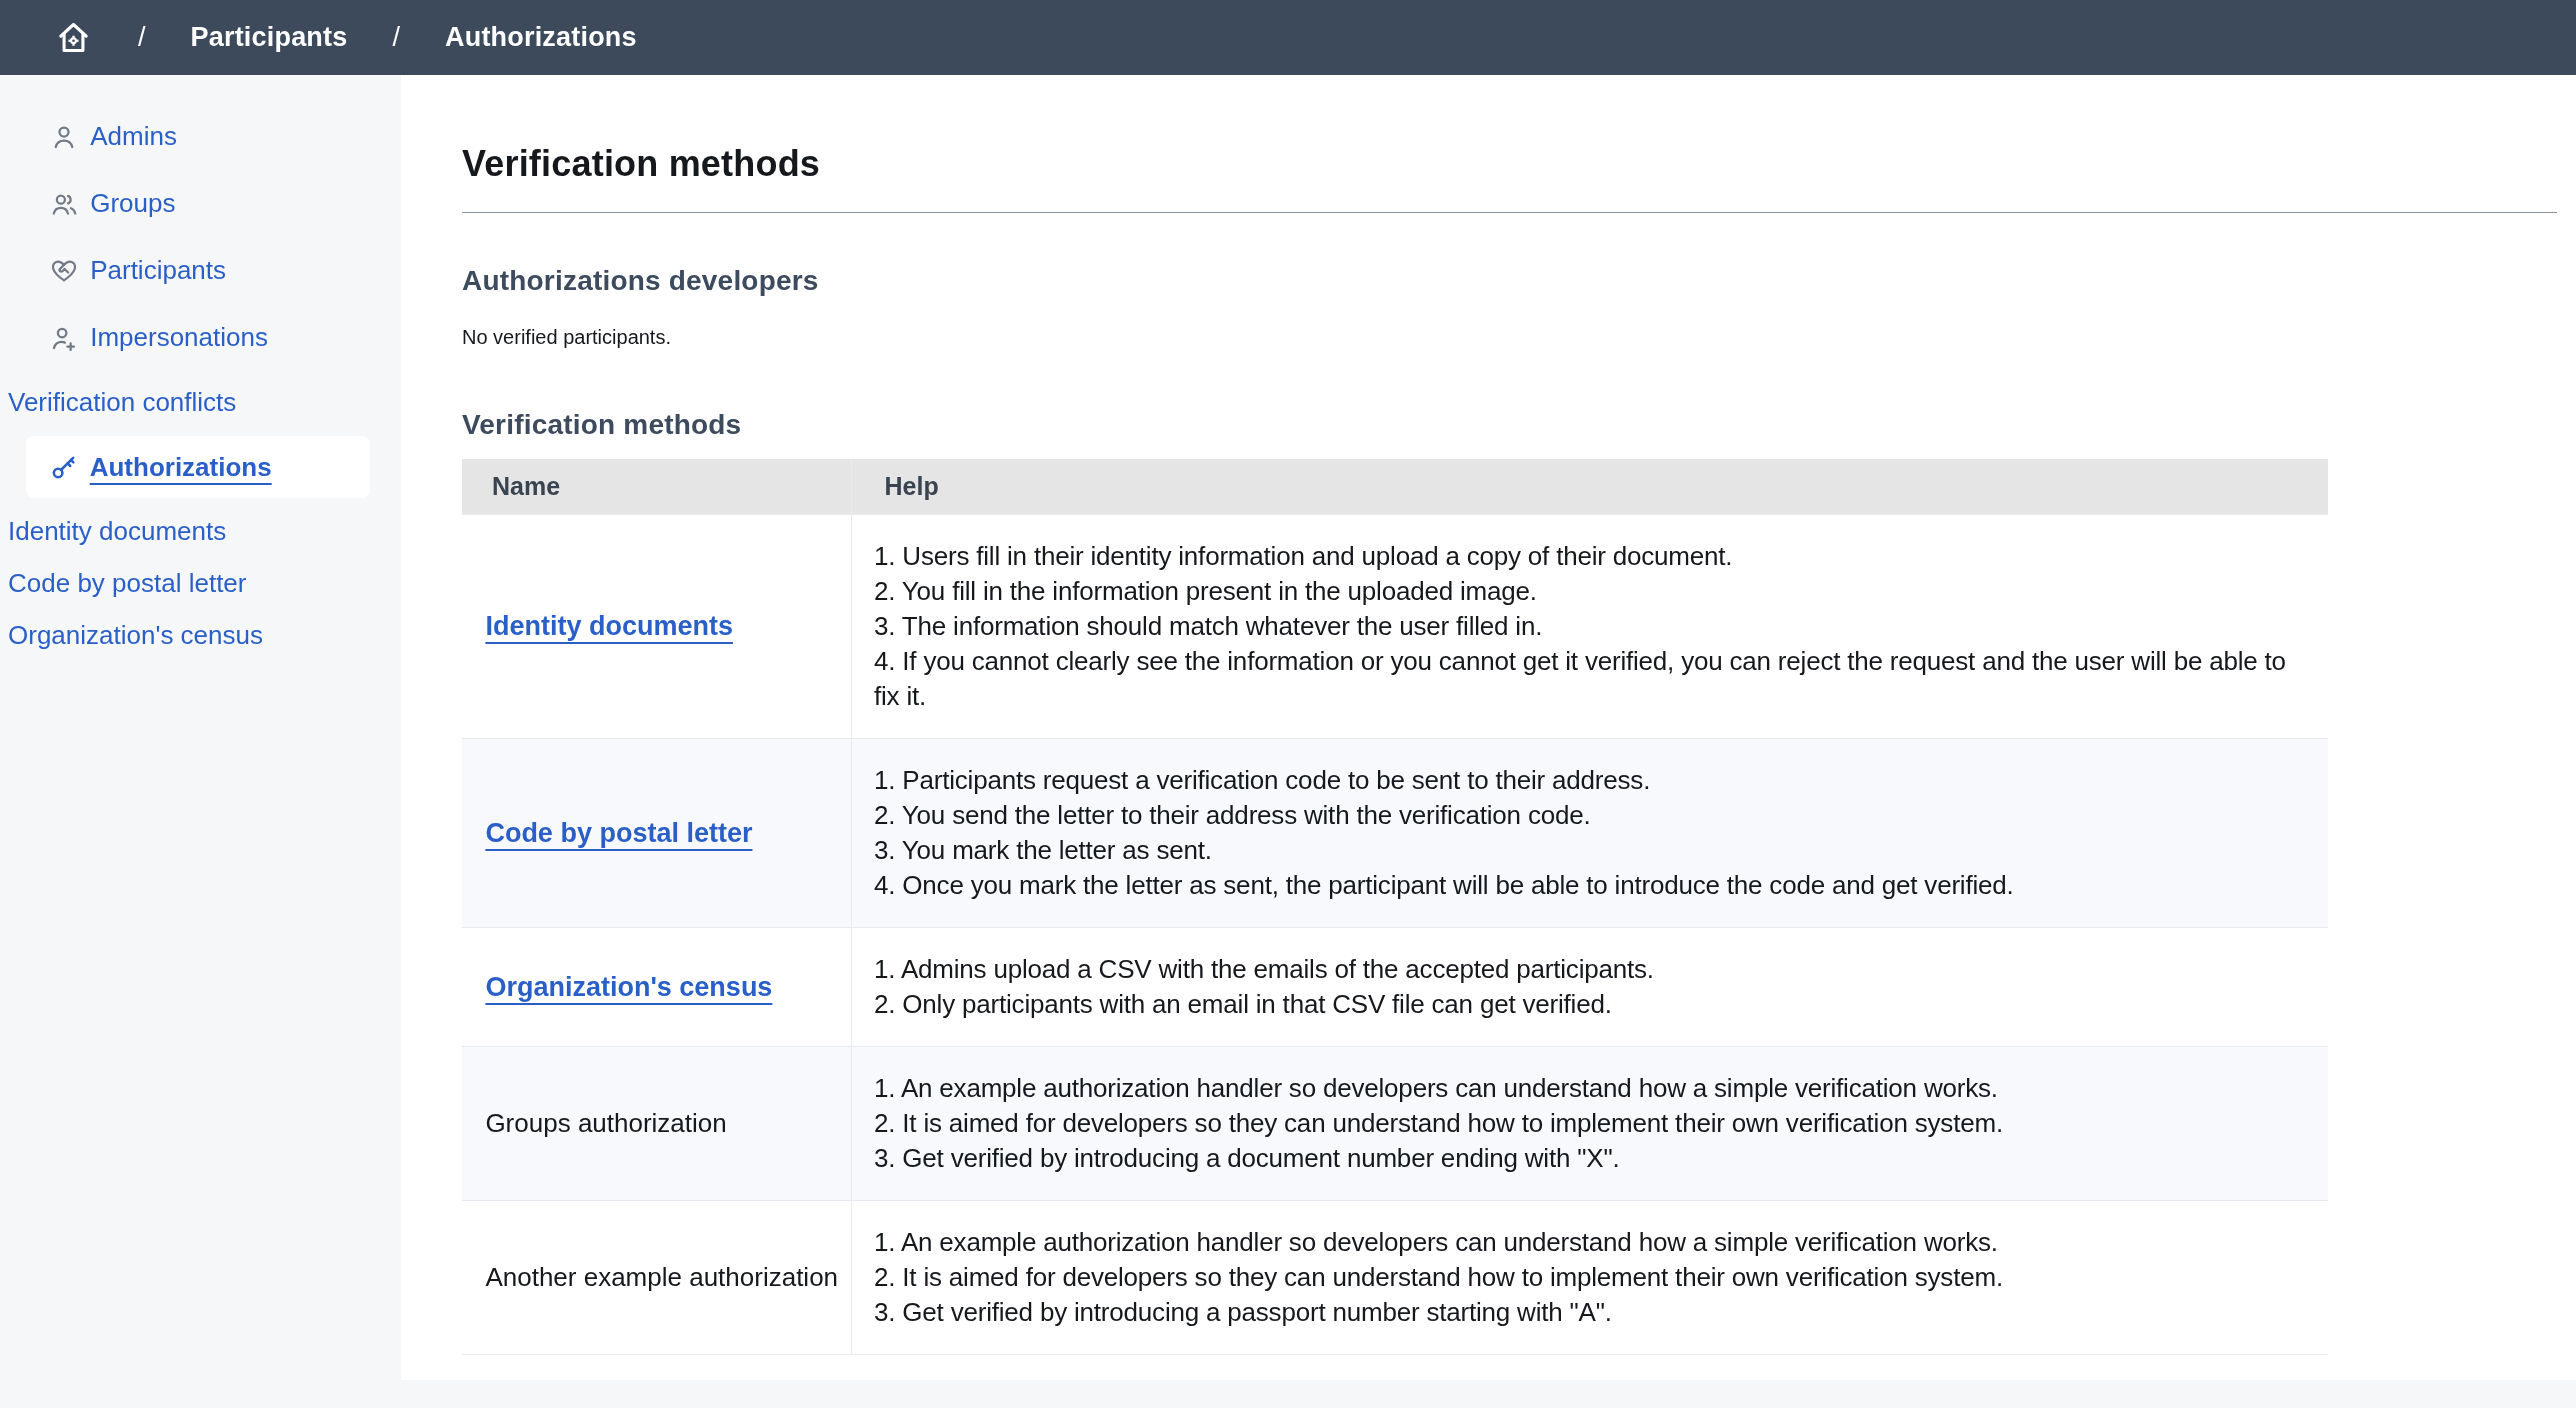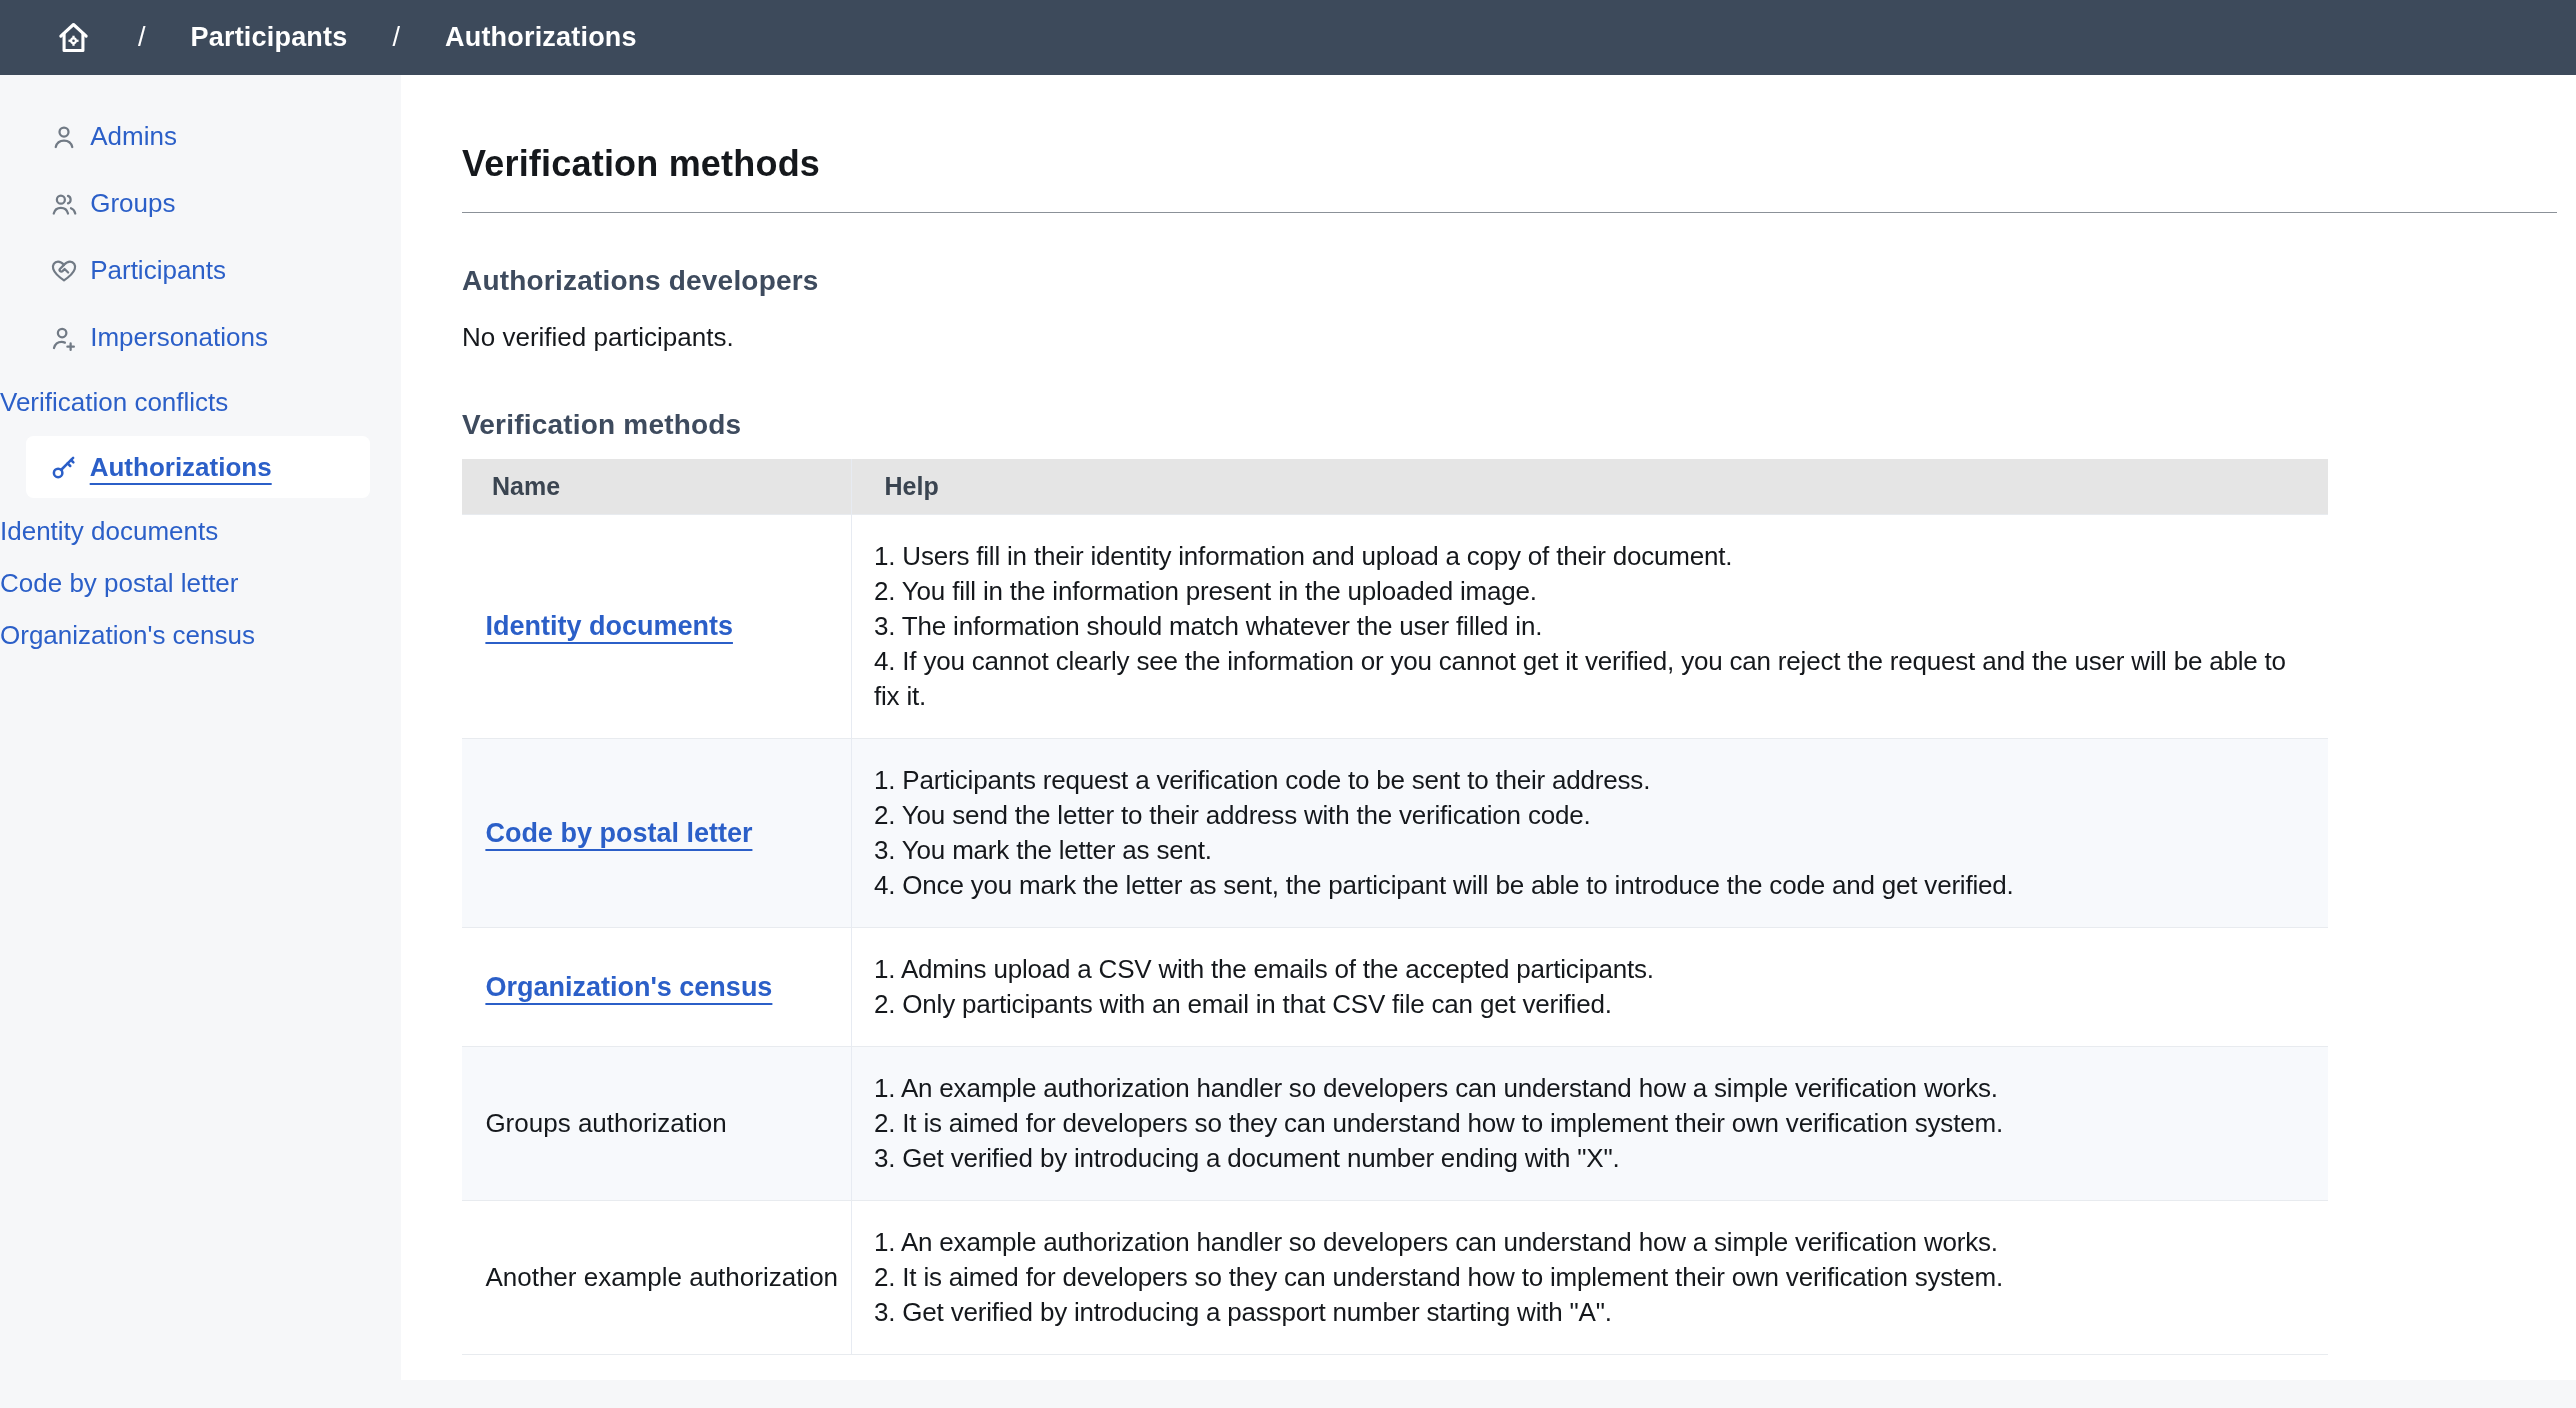--- a/index.html
+++ b/index.html
@@ -39,21 +39,21 @@
     overflow: hidden;
   }
   .side-item {
     display: flex; align-items: center; gap: 11.2px;
     text-decoration: none;
     color: #2b5fc8;
     font-size: 26px;
     cursor: pointer;
   }
   .side-item.lvl1 { height: 41px; margin: 0 0 26px 0; padding-left: 49px; }
-  .side-item.lvl2 { height: 37px; margin: 0 0 15px 0; }
+  .side-item.lvl2 { height: 37px; margin: 0 0 15px 8px; }
   .side-item .ico { width: 30px; height: 30px; flex: 0 0 30px; display: inline-flex; }
   .side-item.active {
     background: #ffffff;
     border-radius: 7.5px;
     height: 62px;
     margin: 0 31px 15px 26px;
     padding-left: 22.5px;
   }
   .side-item.active .lbl { font-weight: 700; text-decoration: underline; text-underline-offset: 6.6px; text-decoration-thickness: 1.9px; }
 
@@ -61,21 +61,21 @@
   .main {
     flex: 1 1 auto;
     background: #ffffff;
     padding: 66px 19px 0 61px;
     overflow: hidden;
   }
   .page-title { font-size: 36px; line-height: 45px; font-weight: 700; color: #15181c; letter-spacing: 0.2px; }
   .title-rule { border: none; border-top: 1.9px solid #8b9198; margin-top: 26px; }
   .section-heading { font-size: 28px; line-height: 37px; font-weight: 700; color: #3e4b5e; letter-spacing: 0.2px; }
   .h-revocation { margin-top: 49px; }
-  .empty-text { font-size: 26px; line-height: 34px; margin-top: 20.6px; color: #15181c; }
+  .empty-text { font-size: 20px; line-height: 34px; margin-top: 20.6px; color: #15181c; }
   .h-methods { margin-top: 52px; }
 
   
   table.methods {
     margin-top: 16px;
     width: 1866px;
     border-collapse: collapse;
     table-layout: fixed;
   }
   table.methods col.c-name { width: 389px; }

